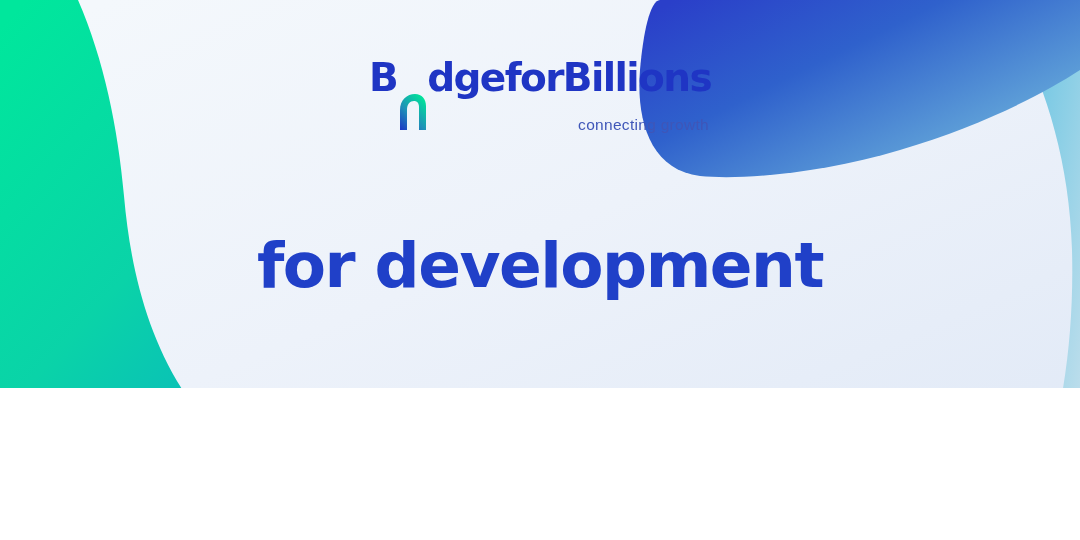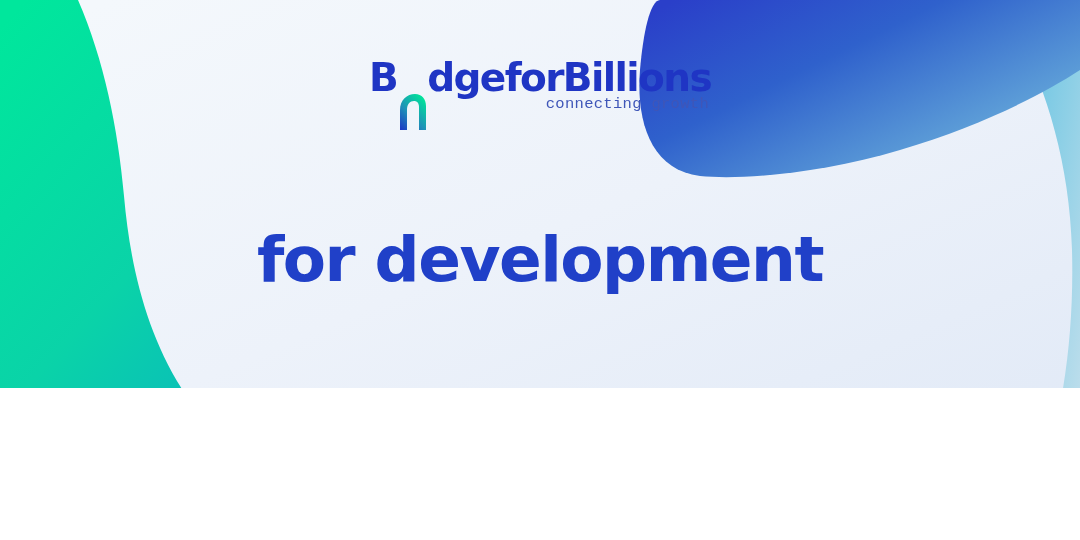--- a/index.html
+++ b/index.html
@@ -58,26 +58,26 @@
   }
   #logo-arch {
     position: absolute;
     left: 0;
     top: 0;
     width: 30px;
     height: 40px;
     overflow: visible;
   }
   #logo-tagline {
-    font-family: Liberation Mono, monospace;
+    font-family: Liberation Sans, sans-serif;
     font-size: 15.5px;
     letter-spacing: 0.3px;
     color: #3f56b8;
     text-align: right;
-    margin-top: 0;
+    margin-top: 20px;
     padding-right: 2px;
     line-height: 1;
   }
 
   
   #headline {
     position: absolute;
     left: 0;
     right: 0;
     top: 186px;
@@ -85,21 +85,21 @@
     text-align: center;
     color: #2040c8;
     font-family: "DejaVu Sans", sans-serif;
     font-weight: bold;
     font-size: 63px;
     line-height: 1.02;
     letter-spacing: -1.5px;
     user-select: none;
   }
   #headline .hl-line { display: block; white-space: nowrap; }
-  #headline .hl-line-2 { }
+  #headline .hl-line-2 { margin-top: 6px; }
 </style>
 </head>
 <body>
 
 <div id="canvas">
 
   <div class="bg-layer">
     <svg class="bg-svg" width="1080" height="540" viewBox="0 0 1080 540" xmlns="http://www.w3.org/2000/svg" aria-hidden="true">
       <defs>
         <linearGradient id="gradGreen" x1="0" y1="0.05" x2="0.85" y2="1">

